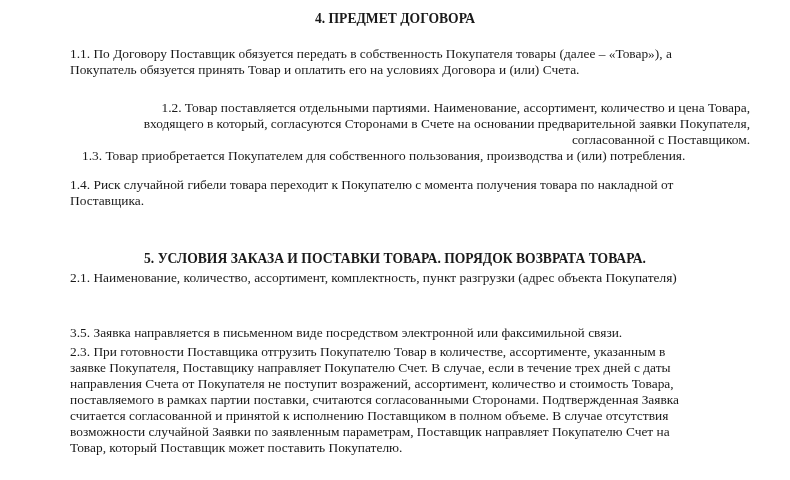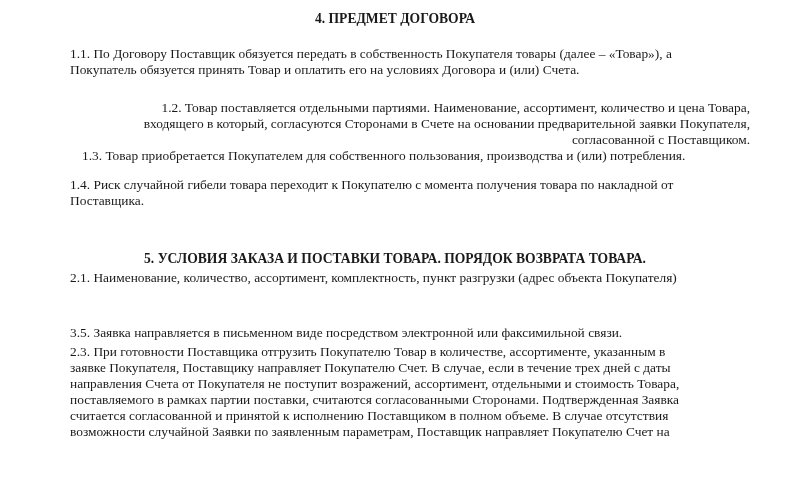--- a/index.html
+++ b/index.html
@@ -71,19 +71,20 @@
     <span class="line">2.1. Наименование, количество, ассортимент, комплектность, пункт разгрузки (адрес объекта Покупателя)</span>
   </div>
 
   <div class="para" style="top:325px;">
     <span class="line">3.5. Заявка направляется в письменном виде посредством электронной или факсимильной связи.</span>
   </div>
 
   <div class="para" style="top:344px;">
     <span class="line">2.3. При готовности Поставщика отгрузить Покупателю Товар в количестве, ассортименте, указанным в</span>
     <span class="line">заявке Покупателя, Поставщику направляет Покупателю Счет. В случае, если в течение трех дней с даты</span>
-    <span class="line">направления Счета от Покупателя не поступит возражений, ассортимент, отдельными и стоимость Товара,</span>
+    <span class="line">направления Счета от Покупателя не поступит возражений, ассортимент, количество и стоимость Товара,</span>
     <span class="line">поставляемого в рамках партии поставки, считаются согласованными Сторонами. Подтвержденная Заявка</span>
     <span class="line">считается согласованной и принятой к исполнению Поставщиком в полном объеме. В случае отсутствия</span>
     <span class="line">возможности случайной Заявки по заявленным параметрам, Поставщик направляет Покупателю Счет на</span>
+    <span class="line">Товар, который Поставщик может поставить Покупателю.</span>
   </div>
 
 </div>
 
 </body></html>

